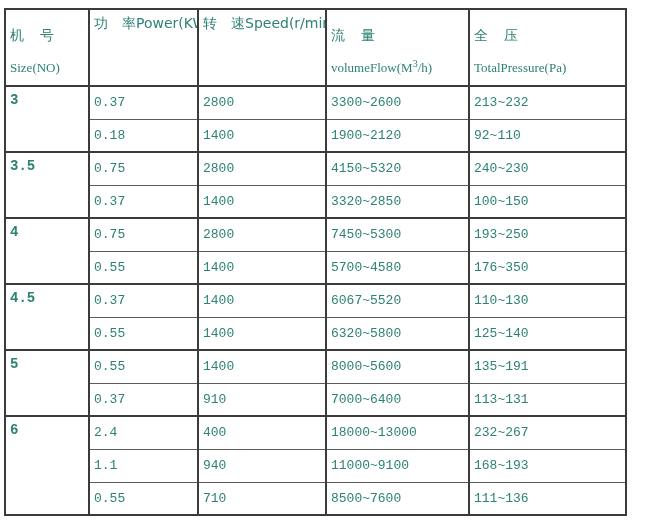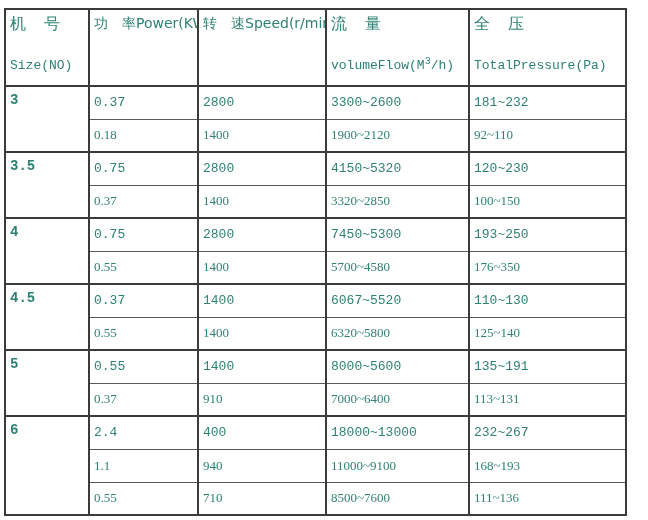--- a/index.html
+++ b/index.html
@@ -34,34 +34,34 @@
     overflow: hidden;
     white-space: nowrap;
   }
   thead th {
     height: 77px;
     vertical-align: top;
     font-weight: normal;
   }
   tbody td { height: 33px; }
   tr.group-start td { border-top: 2px solid var(--border-dark); }
-  tr.sub-row td { border-top: 1px solid var(--border-light); font-family: Liberation Serif, serif; }
+  tr.sub-row td { border-top: 1px solid var(--border-light); }
   td.size-cell {
     vertical-align: top;
     padding-top: 5px;
     font-weight: bold;
     font-size: 14px;
   }
   .h-zh {
     font-family: "DejaVu Sans", "Liberation Sans", sans-serif;
-    font-size: 16px;
-    margin-top: 4px;
+    font-size: 14px;
+    margin-top: 17px;
     letter-spacing: 1px;
   }
-  .h-en { margin-top: 23px; }
+  .h-en { margin-top: 15px; font-family: Liberation Serif, serif; }
   .h-line {
     margin-top: 5px;
     font-family: "DejaVu Sans", "Liberation Sans", sans-serif;
     font-size: 14px;
   }
   .sup {
     font-size: 10px;
     vertical-align: super;
     line-height: 0;
   }
@@ -100,35 +100,35 @@
         </th>
       </tr>
     </thead>
     <tbody>
 
       <tr class="group-start">
         <td class="size-cell" rowspan="2">3</td>
         <td>0.37</td>
         <td>2800</td>
         <td>3300~2600</td>
-        <td>181~232</td>
+        <td>213~232</td>
       </tr>
       <tr class="sub-row">
         <td>0.18</td>
         <td>1400</td>
         <td>1900~2120</td>
         <td>92~110</td>
       </tr>
 
       <tr class="group-start">
         <td class="size-cell" rowspan="2">3.5</td>
         <td>0.75</td>
         <td>2800</td>
         <td>4150~5320</td>
-        <td>120~230</td>
+        <td>240~230</td>
       </tr>
       <tr class="sub-row">
         <td>0.37</td>
         <td>1400</td>
         <td>3320~2850</td>
         <td>100~150</td>
       </tr>
 
       <tr class="group-start">
         <td class="size-cell" rowspan="2">4</td>

